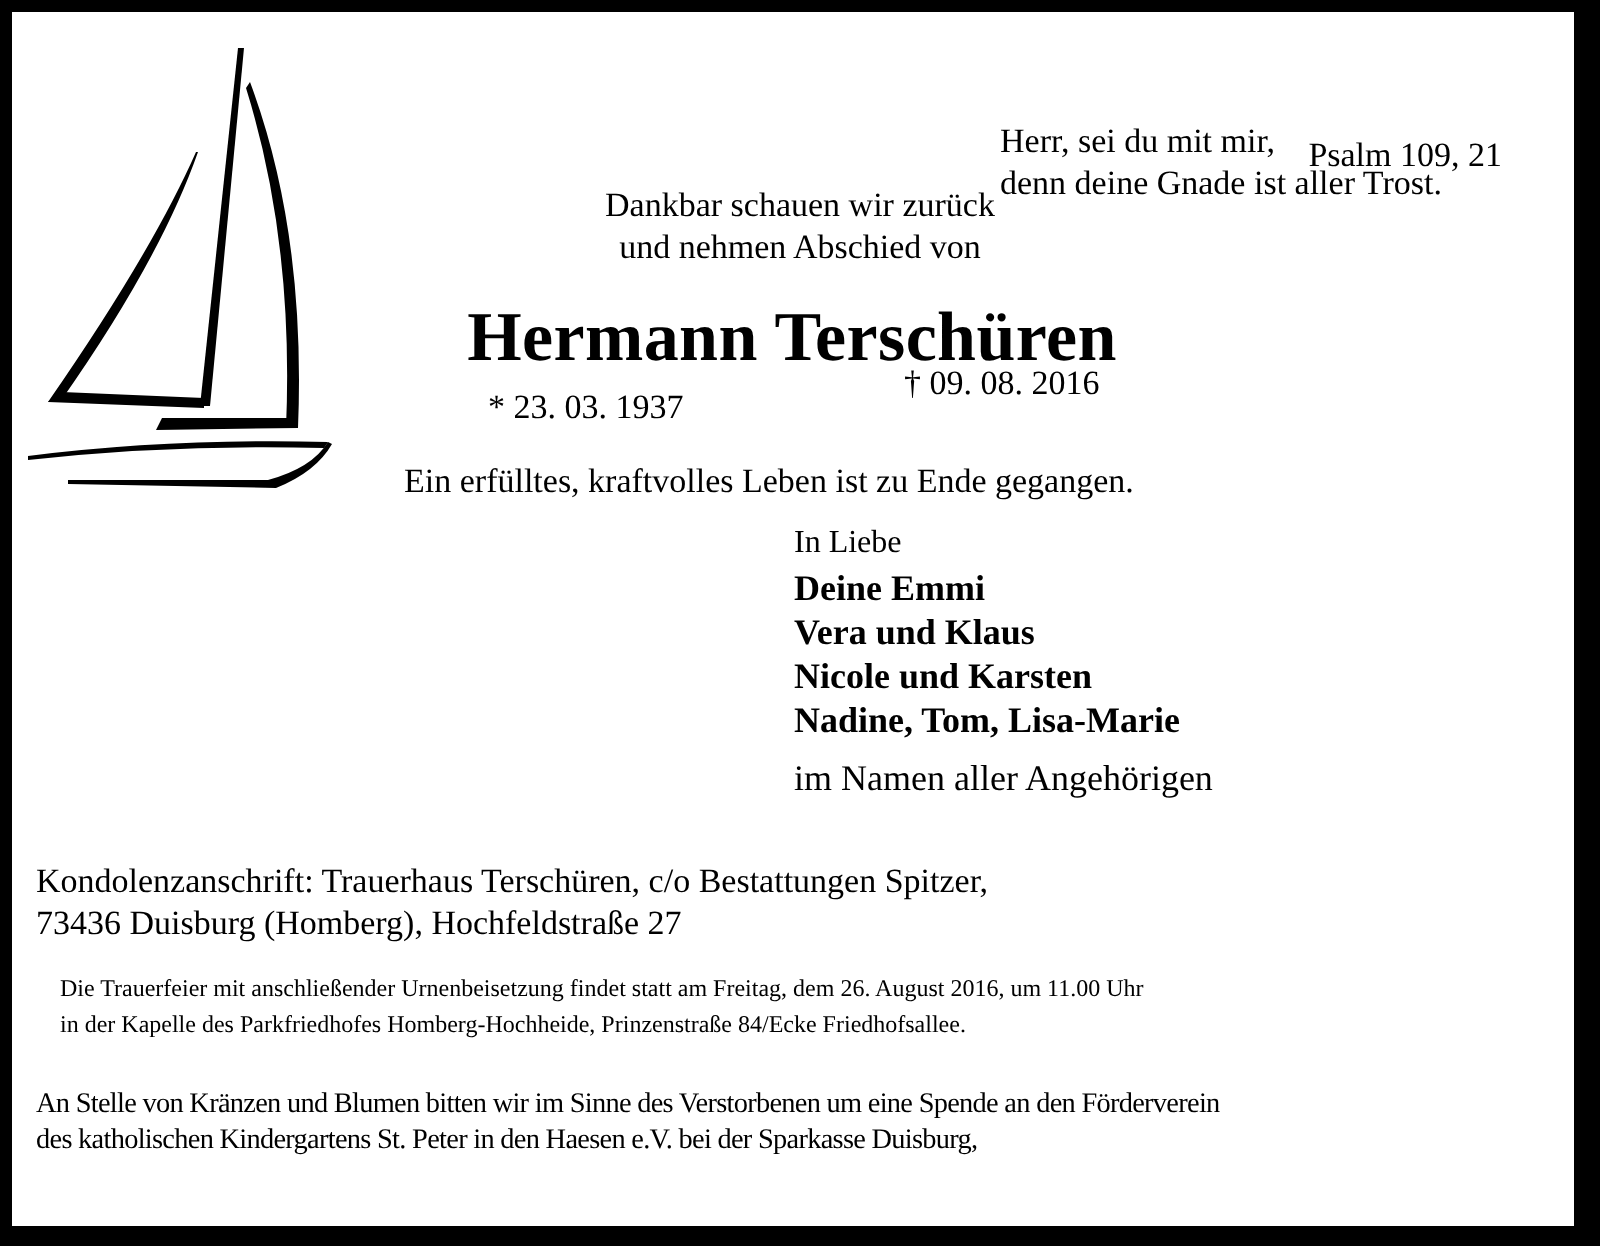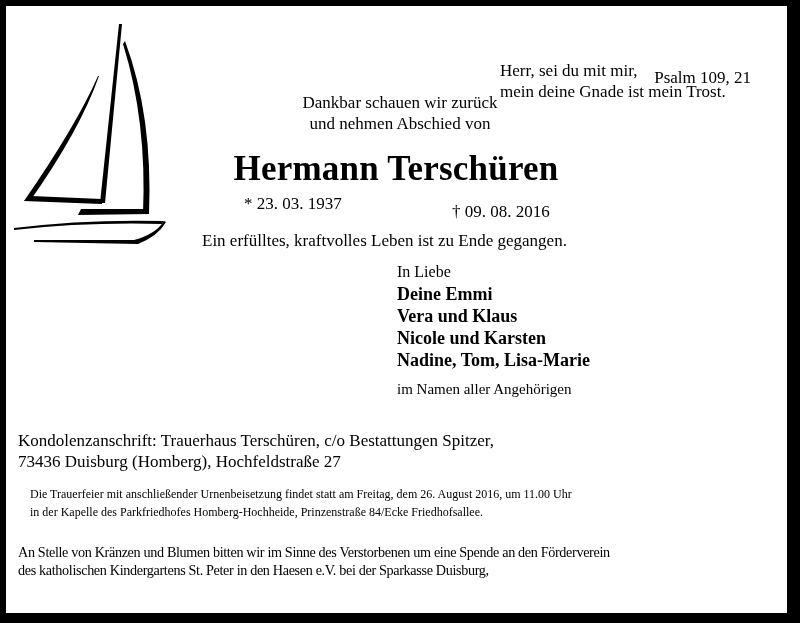--- a/index.html
+++ b/index.html
@@ -62,21 +62,21 @@
       font-weight: bold;
       letter-spacing: 0.2px;
     }
     .born {
       left: 238px;
       top: 188px;
       font-size: 17px;
     }
     .died {
       left: 446px;
-      top: 196px;
+      top: 176px;
       font-size: 17px;
     }
     .life {
       left: 196px;
       top: 225px;
       font-size: 17px;
     }
     .family {
       left: 391px;
       top: 255px;
@@ -84,21 +84,21 @@
     .family .inliebe {
       font-size: 16px;
       line-height: 22px;
     }
     .family .member {
       font-size: 18px;
       font-weight: bold;
       line-height: 22px;
     }
     .family .namen {
-      font-size: 15px;
+      font-size: 18px;
       margin-top: 7px;
       line-height: 22px;
     }
     .condolence {
       left: 12px;
       top: 424px;
       font-size: 17px;
       line-height: 21px;
     }
     .ceremony {
@@ -133,21 +133,21 @@
 
     <path d="M75 203 L143 203 L143 208 L72 209 Z" fill="#000"></path>
 
     <path d="M8 222 Q80 213 158 215 L156 218 Q80 216 8 224 Z" fill="#000"></path>
 
     <path d="M158 215 Q150 228 128 234 L28 234 L28 236 L132 238 Q152 230 160 216 Z" fill="#000"></path>
   </svg>
 
   <div class="abs verse">
     <div>Herr, sei du mit mir,</div>
-    <div>mein deine Gnade ist mein Trost.</div>
+    <div>denn deine Gnade ist aller Trost.</div>
   </div>
   <div class="abs psalm">Psalm 109, 21</div>
 
   <div class="abs intro">
     <div>Dankbar schauen wir zurück</div>
     <div>und nehmen Abschied von</div>
   </div>
 
   <div class="abs name">Hermann Terschüren</div>
 

